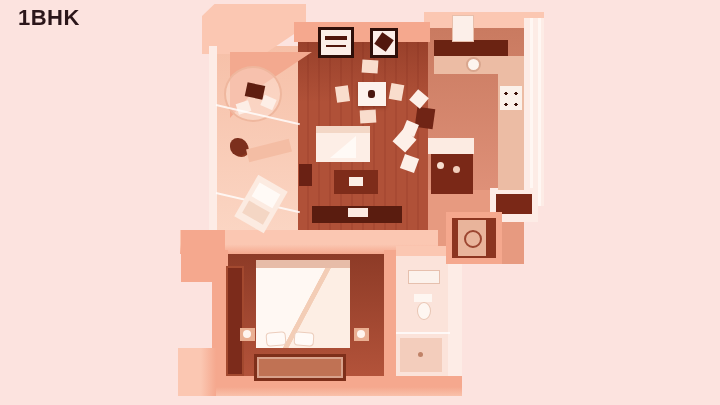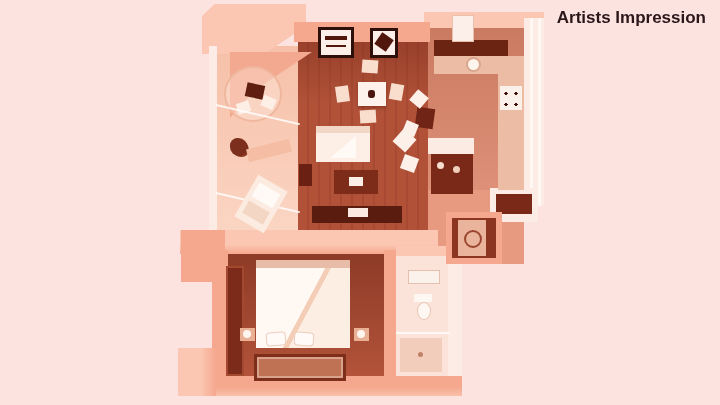--- a/index.html
+++ b/index.html
@@ -120,21 +120,21 @@
 
   
   .washer{left:458px;top:220px;width:28px;height:36px;background:#e9b49b;}
   .washer::after{content:"";position:absolute;left:6px;top:10px;width:14px;height:14px;border:2px solid #9c4631;border-radius:50%;}
 </style>
 </head>
 <body>
 
 <div class="stage">
 
-  <div class="s watermark">Artists Impression</div>
+  <div class="s title">1BHK</div>
 
   <div>
 
     <div class="s balcony-floor"></div>
     <div class="s living-floor"></div>
     <div class="s living-floor-shade"></div>
     <div class="s kitchen-floor"></div>
     <div class="s hall-floor"></div>
     <div class="s bedroom-floor"></div>
     <div class="s bathroom-floor"></div>

